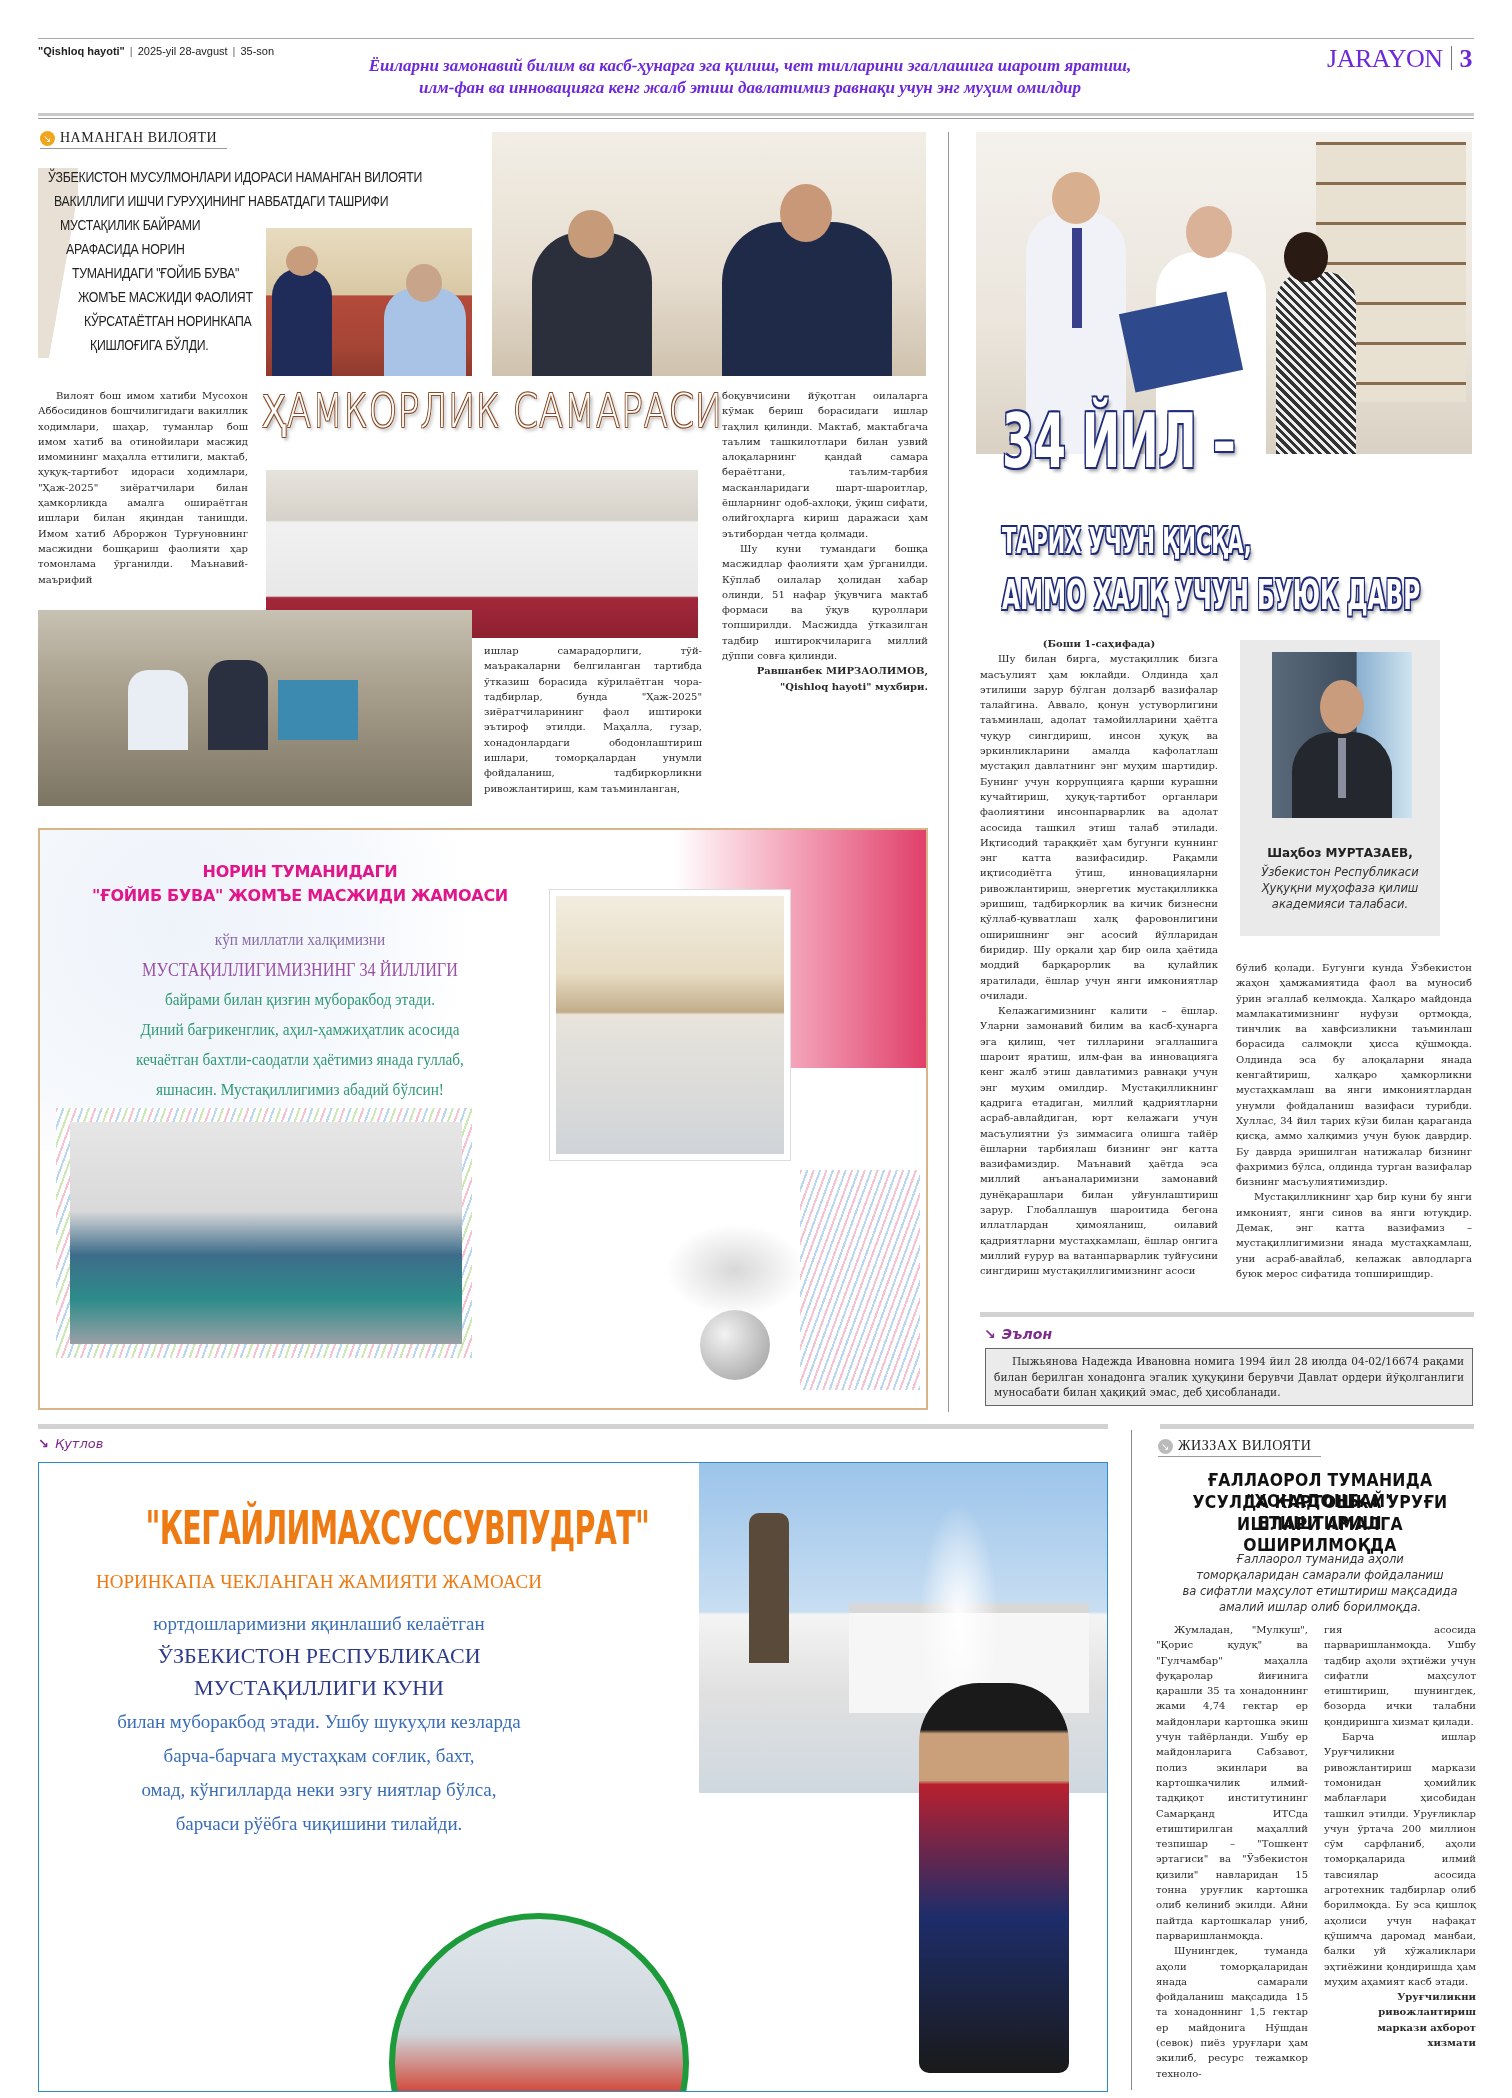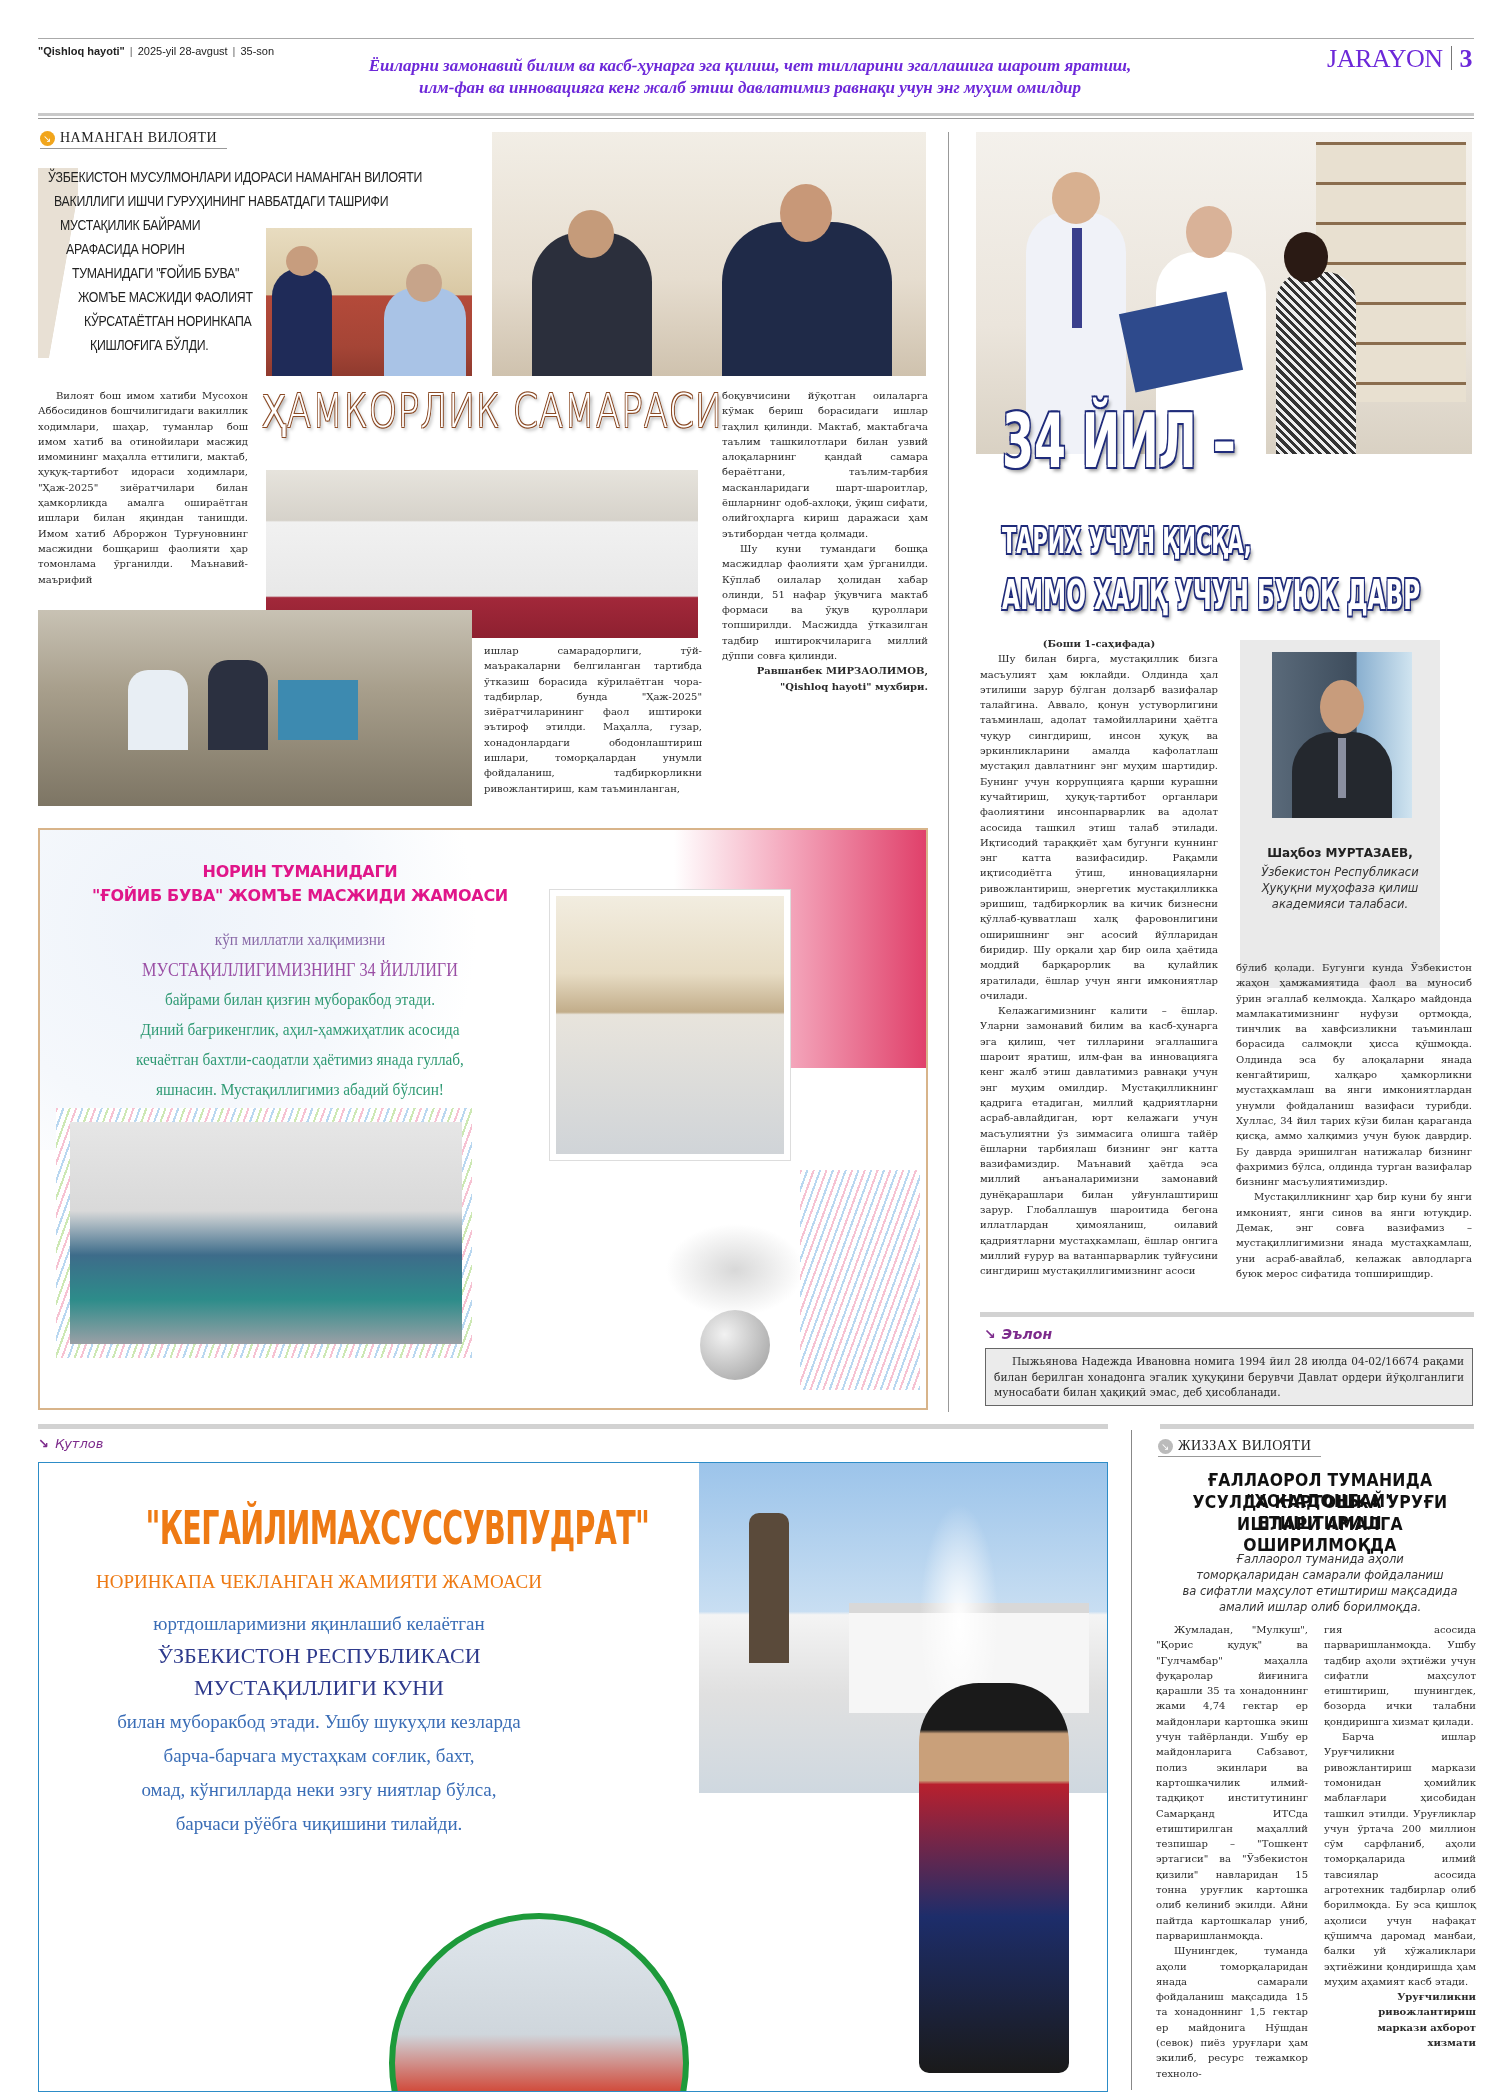--- a/index.html
+++ b/index.html
@@ -30,21 +30,21 @@
 .col p{text-indent:18px;}
 .col .sig{text-align:right;font-weight:700;text-indent:0;}
 
 .h-hamkor{left:262px;top:384px;width:446px;font-family:"DejaVu Sans",sans-serif;font-weight:300;font-size:46px;letter-spacing:1px;color:#fff;text-shadow:-1px -1px 0 #8a4a25,1px -1px 0 #8a4a25,-1px 1px 0 #8a4a25,1px 1px 0 #8a4a25,3px 3px 4px rgba(0,0,0,.35);white-space:nowrap;transform:scaleX(.78);transform-origin:left;}
 .h-34{font-family:"DejaVu Sans",sans-serif;font-weight:700;color:#fff;white-space:nowrap;text-shadow:-2px -2px 0 #1f2b7a,2px -2px 0 #1f2b7a,-2px 2px 0 #1f2b7a,2px 2px 0 #1f2b7a,4px 4px 5px rgba(0,0,0,.4);transform-origin:left;}
 
 .greet-box{left:38px;top:828px;width:890px;height:582px;border:2px solid #d8b48a;background:#fff;}
 .greet-title{position:absolute;width:100%;text-align:center;font-family:"DejaVu Sans",sans-serif;font-weight:700;font-size:16px;color:#e0168a;letter-spacing:-.3px;}
 .greet-line{position:absolute;width:100%;text-align:center;font-family:"Liberation Serif",serif;font-size:17px;color:#2f9a74;transform:scaleX(.9);}
 
-.author-card{left:1240px;top:640px;width:200px;height:348px;background:#eaeaea;}
+.author-card{left:1240px;top:640px;width:200px;height:296px;background:#eaeaea;}
 .author-name{position:absolute;left:0;width:100%;text-align:center;font-family:"DejaVu Sans",sans-serif;font-weight:700;font-size:12px;color:#222;}
 .author-role{position:absolute;left:0;width:100%;text-align:center;font-family:"DejaVu Sans",sans-serif;font-style:italic;font-size:11.5px;line-height:16px;color:#333;}
 
 .notice-label{font-family:"DejaVu Sans",sans-serif;font-style:italic;font-weight:700;font-size:14px;color:#7d2b8c;display:flex;align-items:center;gap:6px;}
 .notice-box{left:985px;top:1348px;width:488px;height:58px;background:#ebebeb;border:1px solid #666;padding:5px 8px;font-family:"DejaVu Serif",serif;font-size:10.6px;line-height:15.5px;color:#2a2a2a;text-align:justify;}
 .notice-box p{text-indent:18px;}
 
 .kut-box{left:38px;top:1462px;width:1070px;height:630px;border:1.5px solid #2d8cc7;background:#fff;overflow:hidden;}
 .kut-title{position:absolute;left:0;width:560px;text-align:center;font-family:"DejaVu Sans",sans-serif;font-weight:700;font-size:46px;color:#ee7a14;letter-spacing:-1px;transform:scaleX(.62);transform-origin:center;}
 .kut-sub{position:absolute;left:0;width:560px;text-align:center;font-family:"Liberation Serif",serif;font-size:19px;color:#ee7a14;}
@@ -177,21 +177,21 @@
     <div class="abs" style="left:66px;top:86px;width:8px;height:60px;background:#8a8fa0;"></div>
   </div>
   <div class="author-name" style="top:206px;">Шаҳбоз МУРТАЗАЕВ,</div>
   <div class="author-role" style="top:224px;">Ўзбекистон Республикаси</div>
   <div class="author-role" style="top:240px;">Ҳуқуқни муҳофаза қилиш</div>
   <div class="author-role" style="top:256px;">академияси талабаси.</div>
 </div>
 
 <div class="col" style="left:1236px;top:960px;width:236px;">
   <p style="text-indent:0">бўлиб қолади. Бугунги кунда Ўзбекистон жаҳон ҳамжамиятида фаол ва муносиб ўрин эгаллаб келмоқда. Халқаро майдонда мамлакатимизнинг нуфузи ортмоқда, тинчлик ва хавфсизликни таъминлаш борасида салмоқли ҳисса қўшмоқда. Олдинда эса бу алоқаларни янада кенгайтириш, халқаро ҳамкорликни мустаҳкамлаш ва янги имкониятлардан унумли фойдаланиш вазифаси турибди. Хуллас, 34 йил тарих кўзи билан қараганда қисқа, аммо халқимиз учун буюк даврдир. Бу даврда эришилган натижалар бизнинг фахримиз бўлса, олдинда турган вазифалар бизнинг масъулиятимиздир.</p>
-  <p>Мустақилликнинг ҳар бир куни бу янги имконият, янги синов ва янги ютуқдир. Демак, энг совға вазифамиз – мустақиллигимизни янада мустаҳкамлаш, уни асраб-авайлаб, келажак авлодларга буюк мерос сифатида топширишдир.</p>
+  <p>Мустақилликнинг ҳар бир куни бу янги имконият, янги синов ва янги ютуқдир. Демак, энг катта вазифамиз – мустақиллигимизни янада мустаҳкамлаш, уни асраб-авайлаб, келажак авлодларга буюк мерос сифатида топширишдир.</p>
 </div>
 
 <div class="rule" style="left:980px;top:1312px;width:494px;height:5px;background:#d2d2d2;"></div>
 
 <div class="abs notice-label" style="left:984px;top:1326px;">
   <span style="color:#7d2b8c;font-style:normal;">↘</span>
   <span>Эълон</span>
 </div>
 <div class="abs notice-box">
     <p>Пыжьянова Надежда Ивановна номига 1994 йил 28 июлда  04-02/16674 рақами билан берилган хонадонга эгалик ҳуқуқини берувчи Давлат ордери  йўқолганлиги муносабати билан ҳақиқий эмас, деб ҳисобланади.</p>

